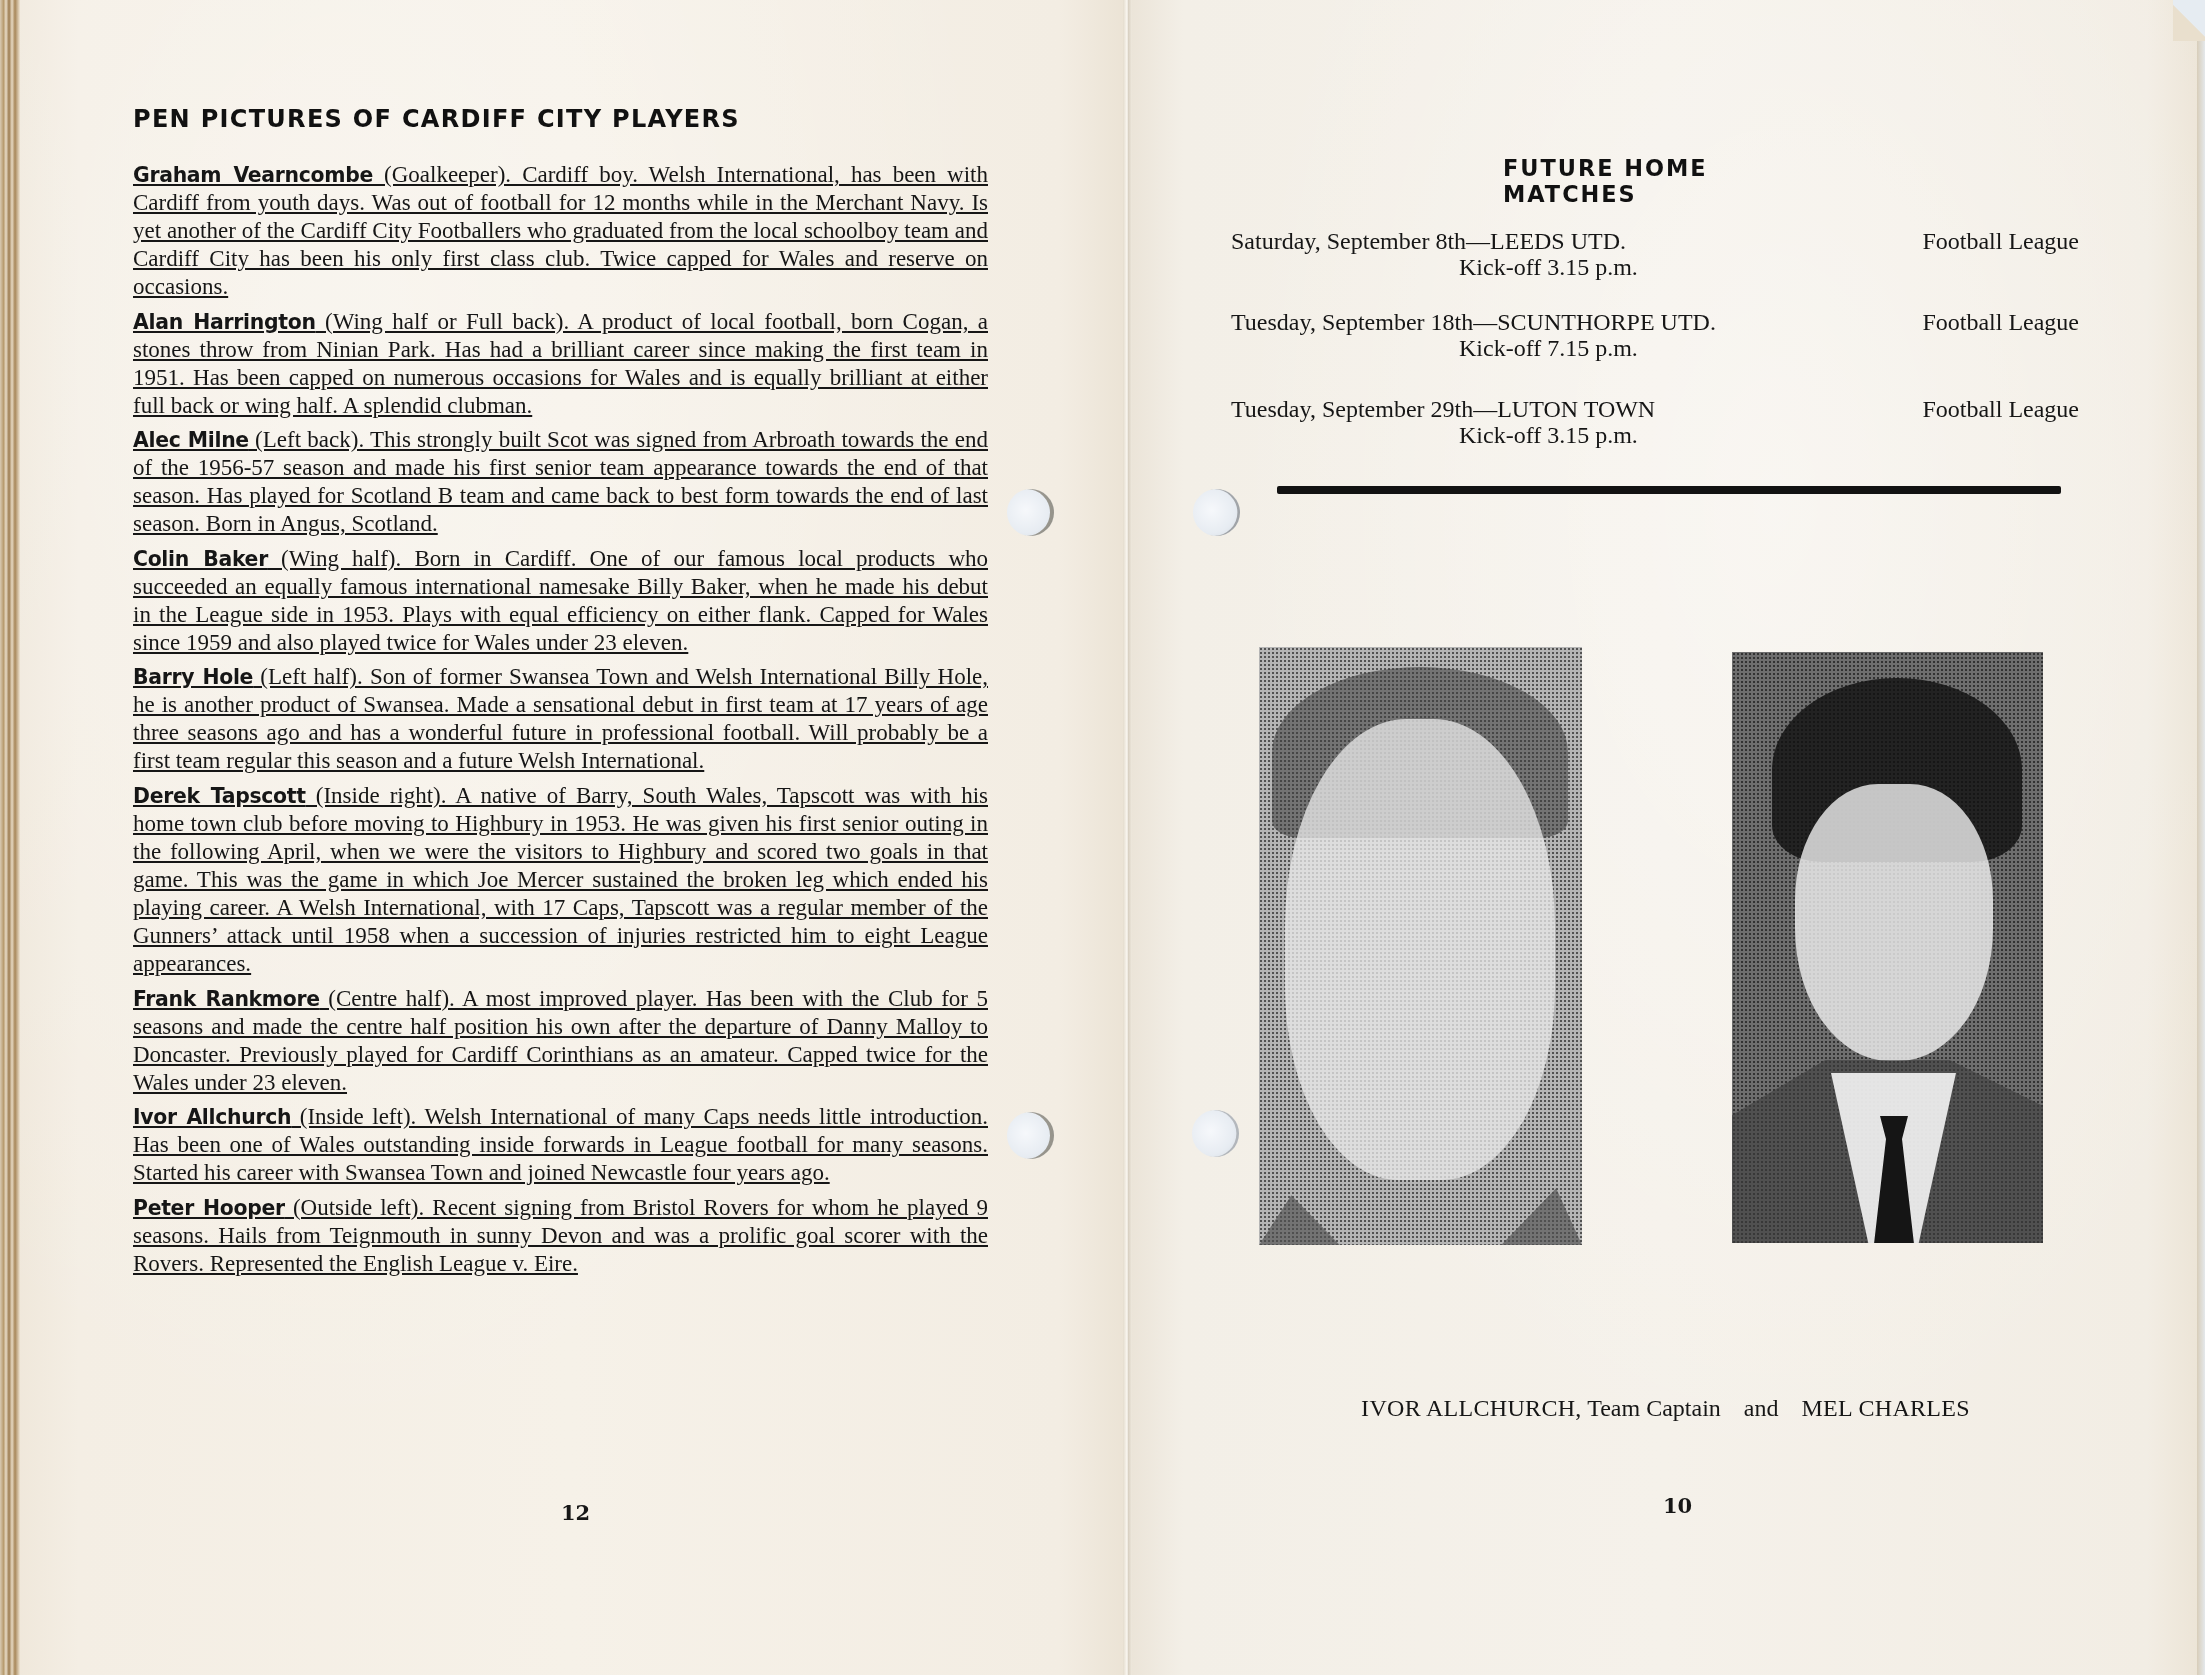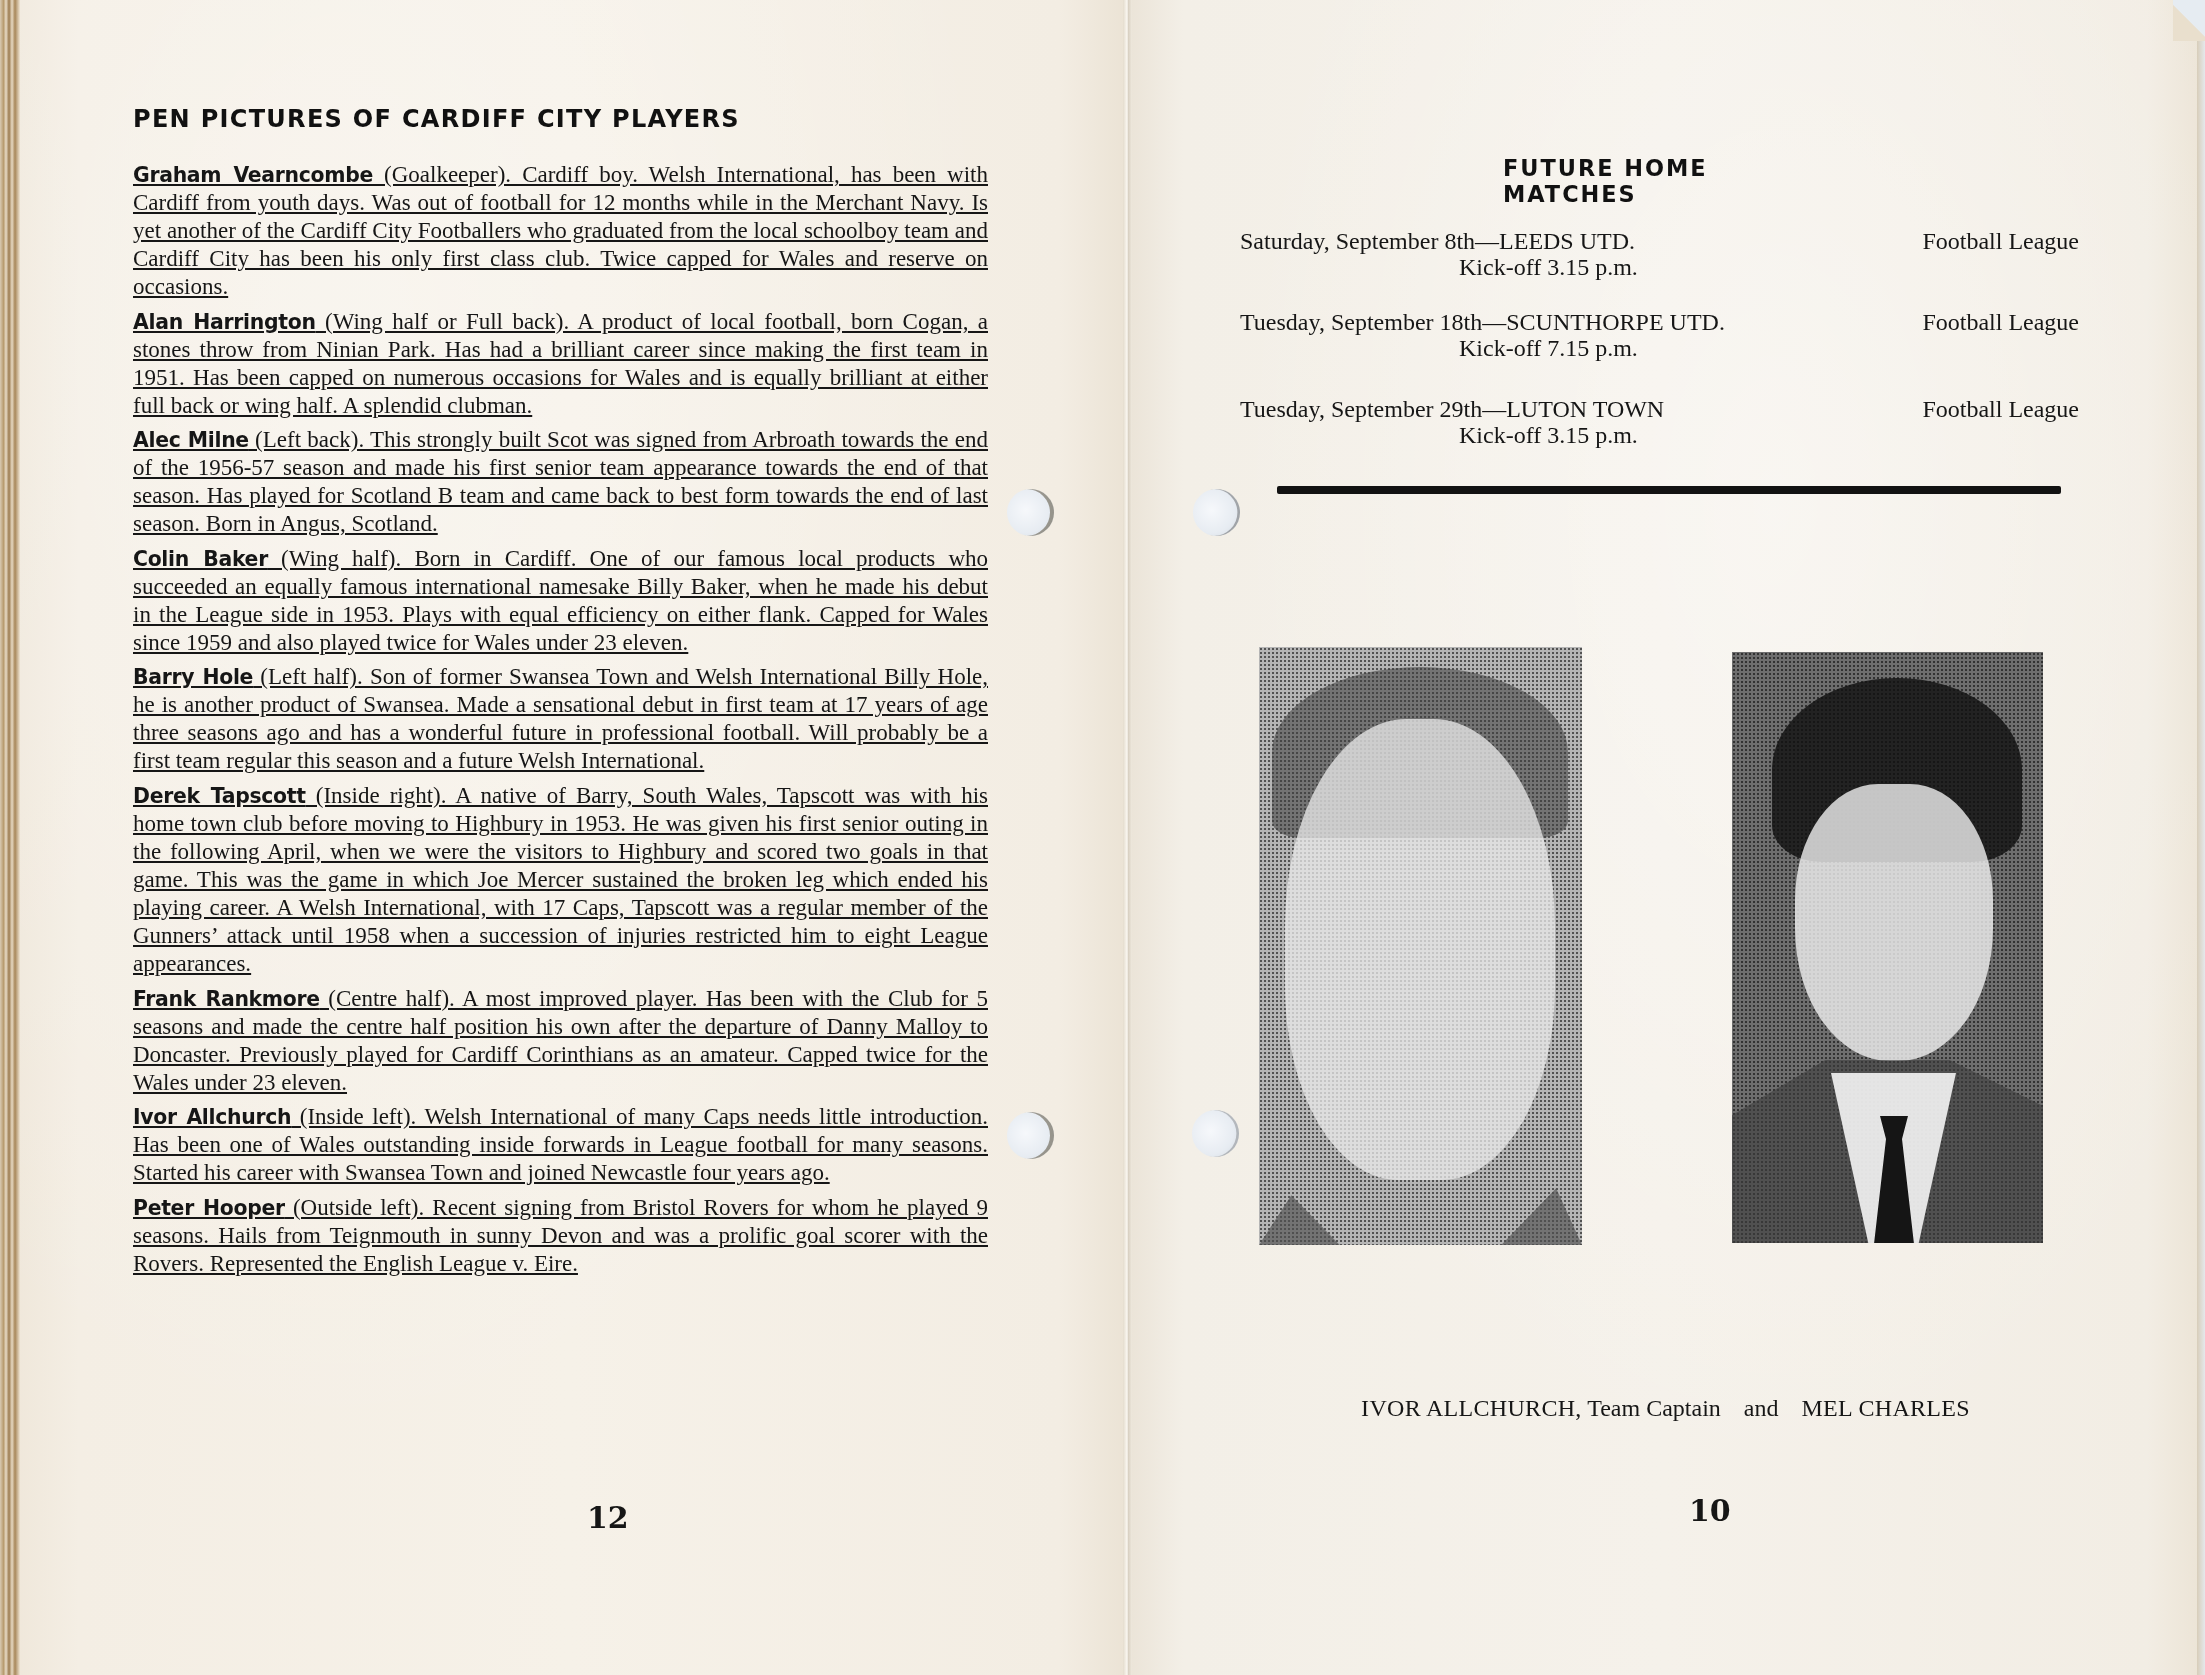--- a/index.html
+++ b/index.html
@@ -54,36 +54,35 @@
   .bio {
     font-size: 23px; line-height: 28px; text-align: justify;
     margin: 0 0 6.6px 0;
     text-decoration: underline;
   }
   .bio .name {
     font-family: "DejaVu Sans", sans-serif; font-weight: bold;
     font-size: 20.4px; letter-spacing: -0.3px;
   }
   .page-number {
-    position: absolute; font-weight: bold; font-size: 30px;
+    position: absolute; font-weight: bold; font-size: 21px;
     font-family: "DejaVu Serif", serif;
-    margin-left: 26px;
   }
   .pn-left { left: 561px; top: 1500px; }
   .pn-right { left: 1663px; top: 1493px; }
 
   
   .fixtures-title {
     position: absolute; left: 1503px; top: 155px;
     font-family: "DejaVu Sans", sans-serif; font-weight: bold;
     font-size: 22.4px; letter-spacing: 2px; color: #111;
   }
   .fixture { position: absolute; left: 1223px; width: 856px; font-size: 24px; }
   .fixture .line1 { position: relative; height: 29px; white-space: nowrap; }
-  .fixture .date-opponent { position: absolute; left: 17px; top: 0; }
+  .fixture .date-opponent { position: absolute; left: 8px; top: 0; }
   .fixture .competition { position: absolute; right: 0; top: 0; }
   .fixture .kickoff { position: absolute; left: 236px; top: 26px; white-space: nowrap; }
   .fx1 { top: 228px; } .fx2 { top: 309px; } .fx3 { top: 396px; }
 
   .rule {
     position: absolute; left: 1277px; top: 486px; width: 784px; height: 8px;
     background: #121212; border-radius: 2px;
   }
 
   .photo {

